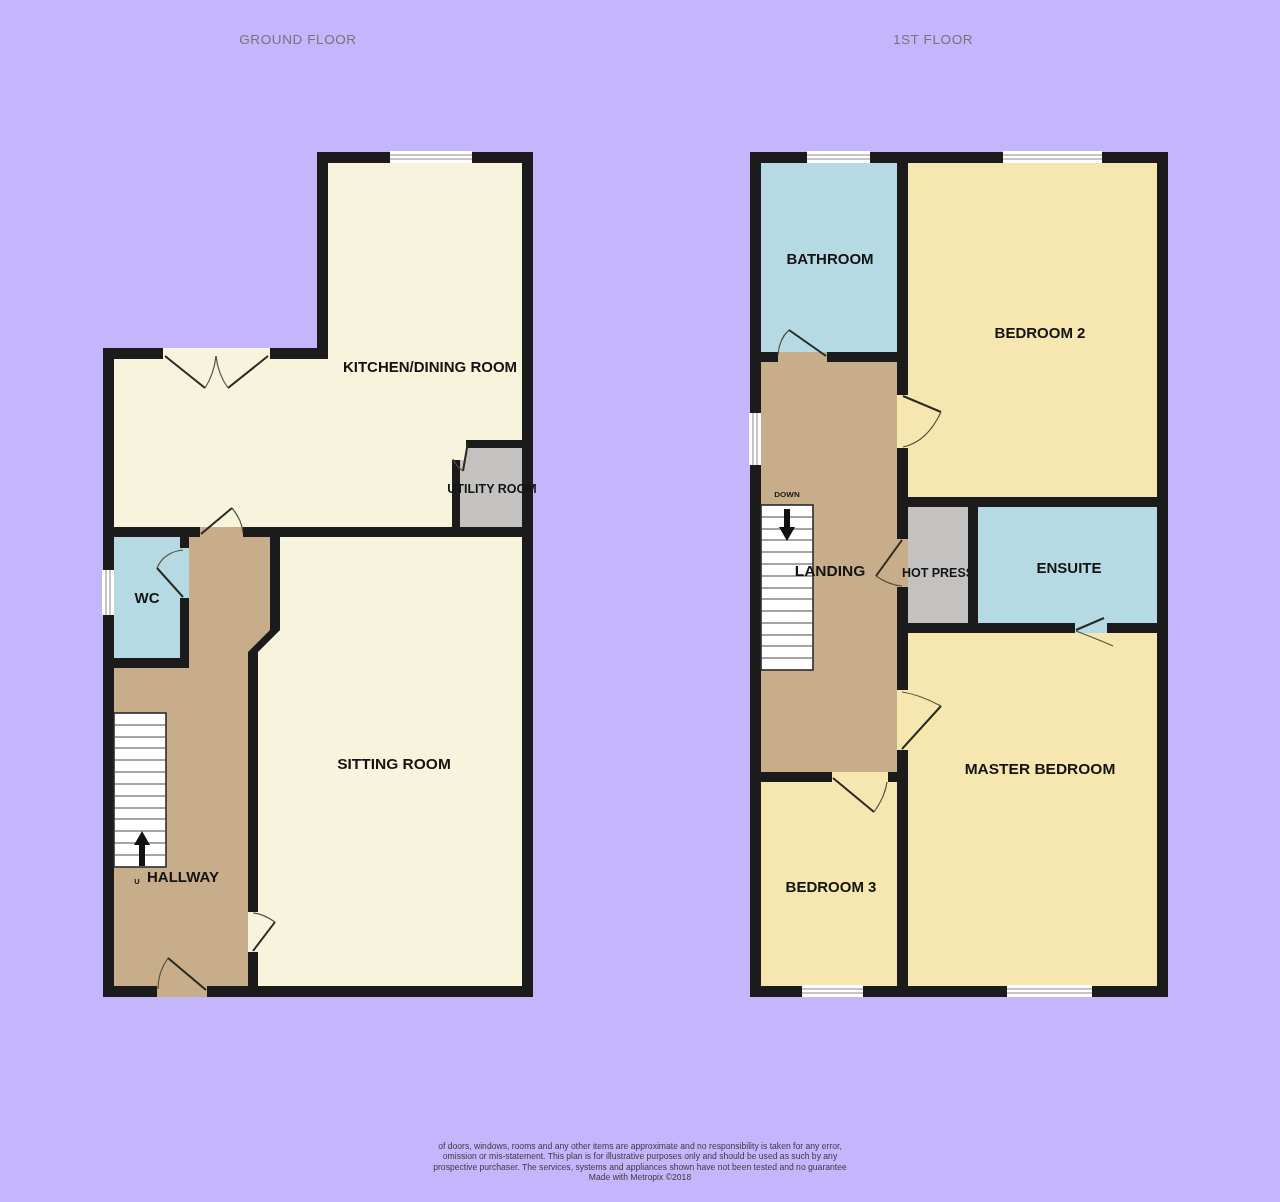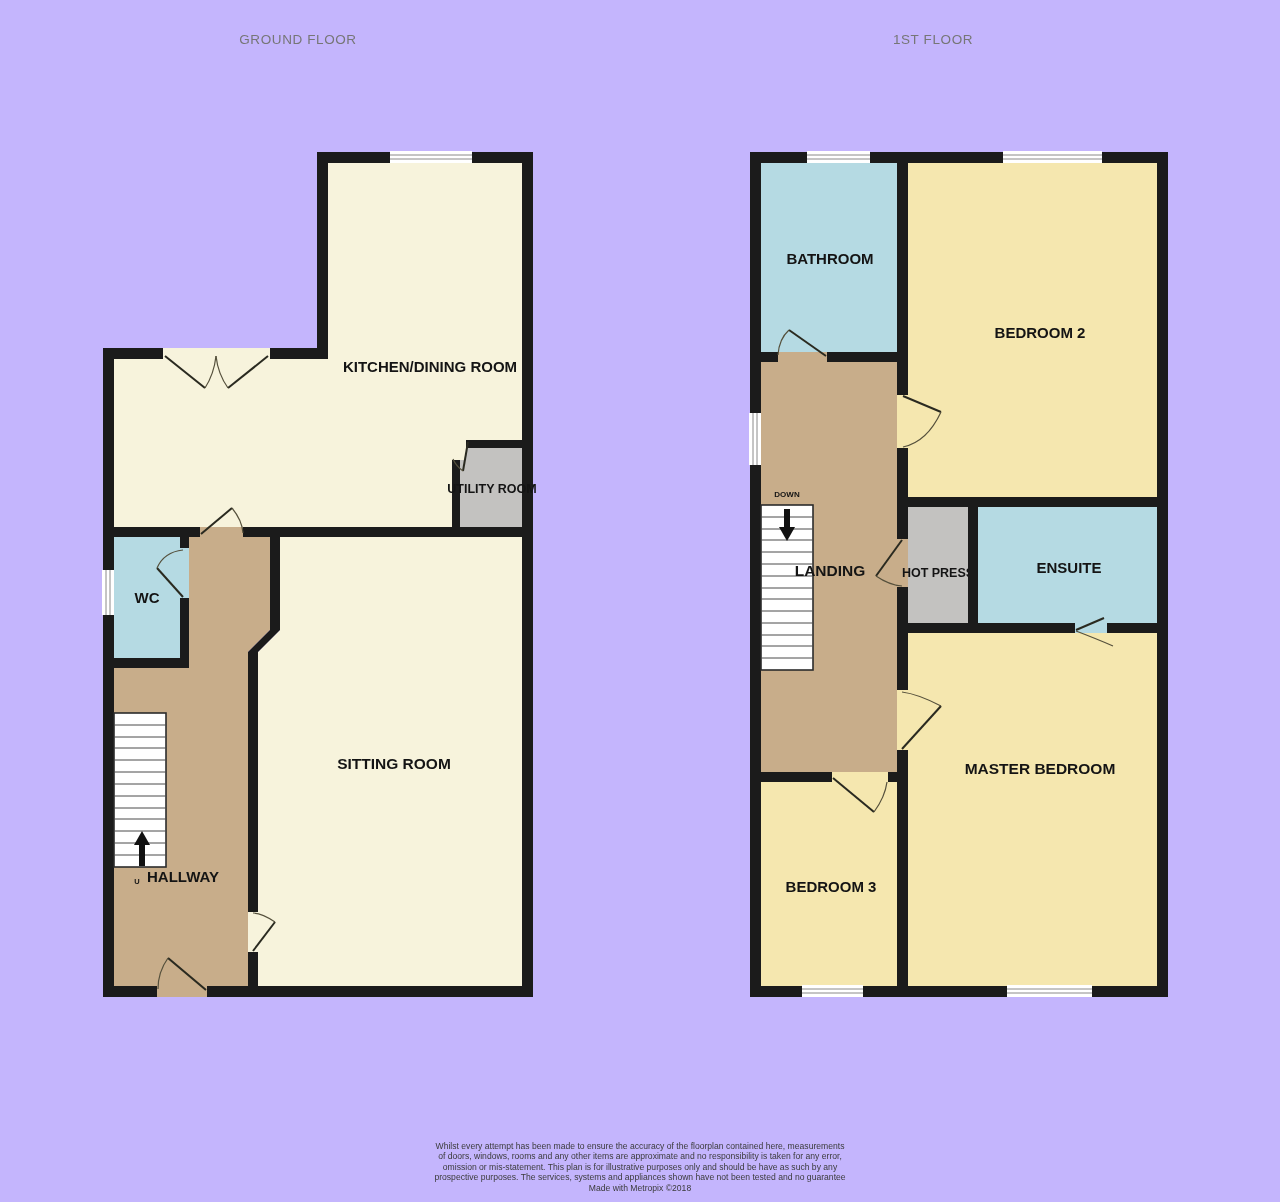--- a/index.html
+++ b/index.html
@@ -229,19 +229,18 @@
       <text x="1040" y="338" font-size="15" text-anchor="middle">BEDROOM 2</text>
       <text x="830" y="576" font-size="15.5" text-anchor="middle">LANDING</text>
       <text x="1069" y="573" font-size="15" text-anchor="middle">ENSUITE</text>
       <text x="1040" y="774" font-size="15.5" text-anchor="middle">MASTER BEDROOM</text>
       <text x="831" y="892" font-size="15" text-anchor="middle">BEDROOM 3</text>
     </g>
   </g>
 </svg>
 
 <div id="disclaimer">
-  <div>Whilst every attempt has been made to ensure the accuracy of the floorplan contained here, measurements</div>
   <div>of doors, windows, rooms and any other items are approximate and no responsibility is taken for any error,</div>
-  <div>omission or mis-statement. This plan is for illustrative purposes only and should be have as such by any</div>
-  <div>prospective purposes. The services, systems and appliances shown have not been tested and no guarantee</div>
+  <div>omission or mis-statement. This plan is for illustrative purposes only and should be used as such by any</div>
+  <div>prospective purchaser. The services, systems and appliances shown have not been tested and no guarantee</div>
   <div>Made with Metropix ©2018</div>
 </div>
 </div>
 
 </body></html>

